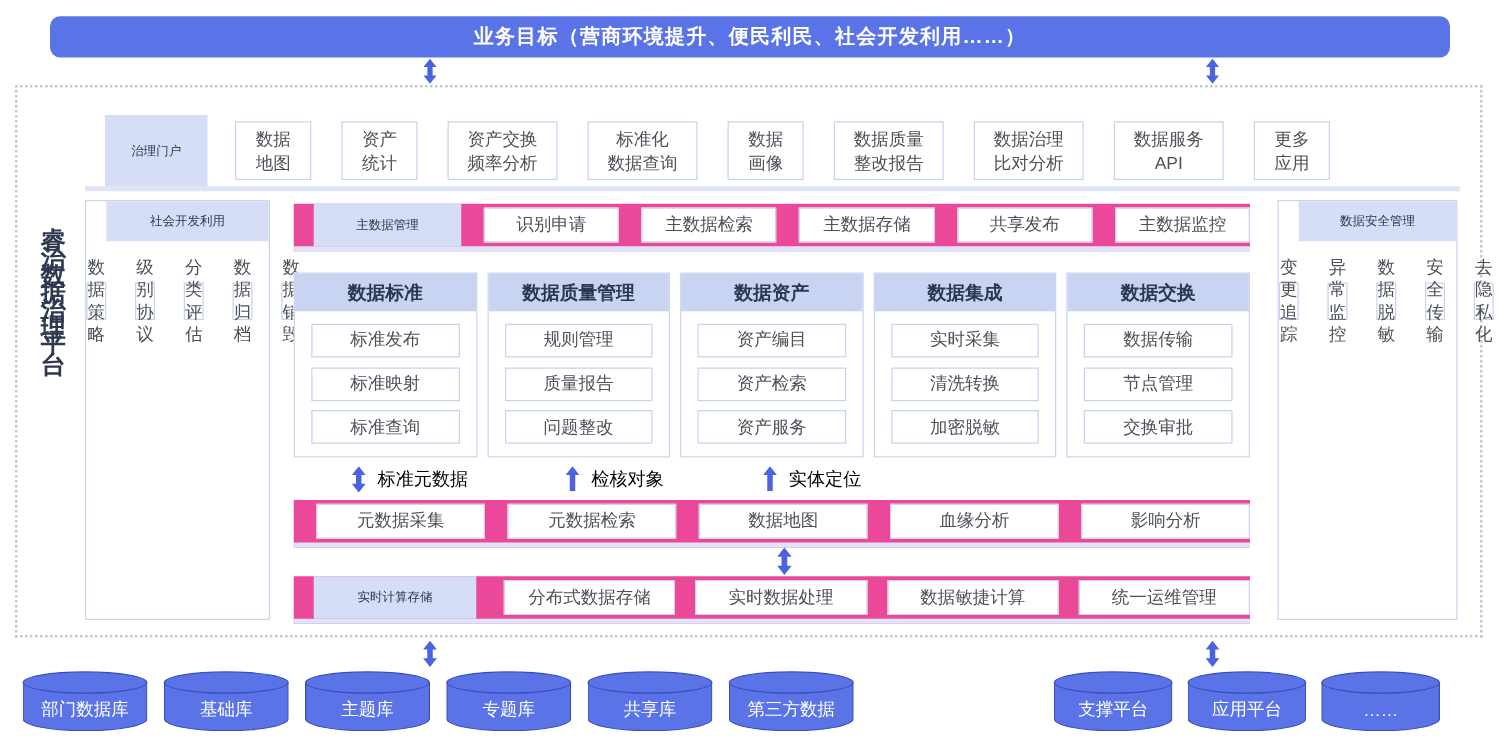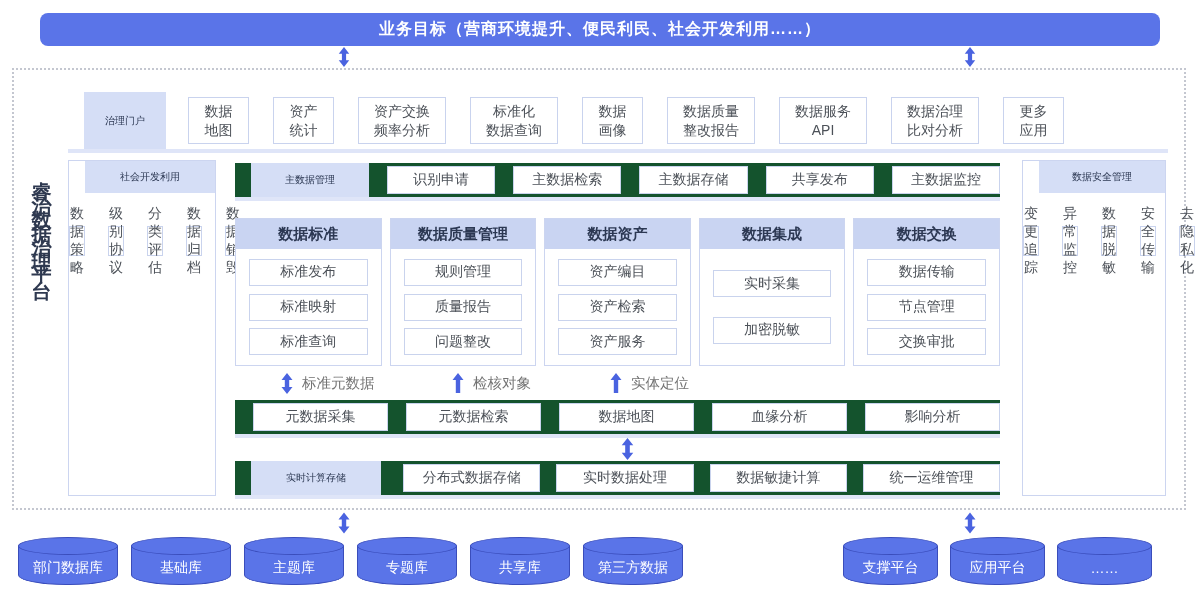--- a/index.html
+++ b/index.html
@@ -42,21 +42,21 @@
   .panel .sec-header { height:32px; }
   .panel-items { display:flex; align-items:center; gap:23px; padding-top:33px; }
   .panel-item { width:116px; height:30px; border:1px solid #c9d3ed; color:#4c5158;
     font-size:14px; display:flex; align-items:center; justify-content:center; background:#fff; }
   #lifecycle { left:68px; width:148px; height:336px; }
   #security  { left:1022px; width:144px; height:336px; }
   #security .panel-item { width:122px; }
 
   
   .row { position:absolute; left:235px; width:765px; height:38px;
-    border-bottom:4px solid #dfe5f8; display:flex; background:#14532d; }
+    border-bottom:4px solid #dfe5f8; display:flex; background:#ec4899; }
   .row .sec-header { width:118px; height:34px; }
   .row .items { flex:1; display:flex; gap:18px; padding:3px 0 3px 18px; }
   .row .box { flex:1; border:1px solid #c9d3ed; color:#4c5158; font-size:14px;
     display:flex; align-items:center; justify-content:center; background:#fff; }
   #master   { top:163px; }
   #metadata { top:400px; }
   #compute  { top:461px; }
   #compute .sec-header { width:130px; }
   #compute .items { gap:16px; padding-left:22px; }
 
@@ -66,21 +66,21 @@
   .col { flex:1; border:1px solid #ccd5f0; background:#fff; display:flex; flex-direction:column; }
   .col-header { height:30px; background:#c9d4f2; font-weight:bold; font-size:15px; color:#2c3853;
     display:flex; align-items:center; justify-content:center; }
   .col-items { flex:1; display:flex; flex-direction:column; justify-content:space-evenly;
     padding:2px 13px; }
   .col-item { height:27px; border:1px solid #c9d3ed; color:#4c5158; font-size:14px;
     display:flex; align-items:center; justify-content:center; }
 
   
   .flow { position:absolute; top:372px; height:22px; display:flex; align-items:center; gap:9px;
-    color:#737373; font-size:14.5px; }
+    color:#000000; font-size:14.5px; }
 
   
   .cyl-group { position:absolute; top:537px; display:flex; }
   #sources   { left:18px; gap:13px; }
   #platforms { left:843px; gap:12px; }
   .cyl { position:relative; height:48px; }
   .cyl-body { position:absolute; left:0; right:0; top:9px; bottom:0; background:#5a74e8;
     border:1px solid #3a4dbb; border-top:none; border-radius:0 0 48% 48% / 0 0 10px 10px; }
   .cyl-top { position:absolute; left:0; right:0; top:0; height:18px; background:#5a74e8;
     border:1px solid #3a4dbb; border-radius:50%; }
@@ -127,26 +127,26 @@
         </div>
       <div class="portal-item w-s">
           <span>数据</span>
           <span>画像</span>
         </div>
       <div class="portal-item w-l">
           <span>数据质量</span>
           <span>整改报告</span>
         </div>
       <div class="portal-item w-l">
+          <span>数据治理</span>
+          <span>比对分析</span>
+        </div>
+      <div class="portal-item w-l">
           <span>数据服务</span>
           <span>API</span>
-        </div>
-      <div class="portal-item w-l">
-          <span>数据治理</span>
-          <span>比对分析</span>
         </div>
       <div class="portal-item w-s">
           <span>更多</span>
           <span>应用</span>
         </div>
     </div>
   </div>
 
   <div class="panel" id="lifecycle">
     <div class="sec-header">社会开发利用</div>
@@ -192,20 +192,21 @@
       <div class="col-items">
         <div class="col-item">资产编目</div>
         <div class="col-item">资产检索</div>
         <div class="col-item">资产服务</div>
       </div>
     </div>
     <div class="col">
       <div class="col-header">数据集成</div>
       <div class="col-items">
         <div class="col-item">实时采集</div>
+        <div class="col-item">清洗转换</div>
         <div class="col-item">加密脱敏</div>
       </div>
     </div>
     <div class="col">
       <div class="col-header">数据交换</div>
       <div class="col-items">
         <div class="col-item">数据传输</div>
         <div class="col-item">节点管理</div>
         <div class="col-item">交换审批</div>
       </div>

